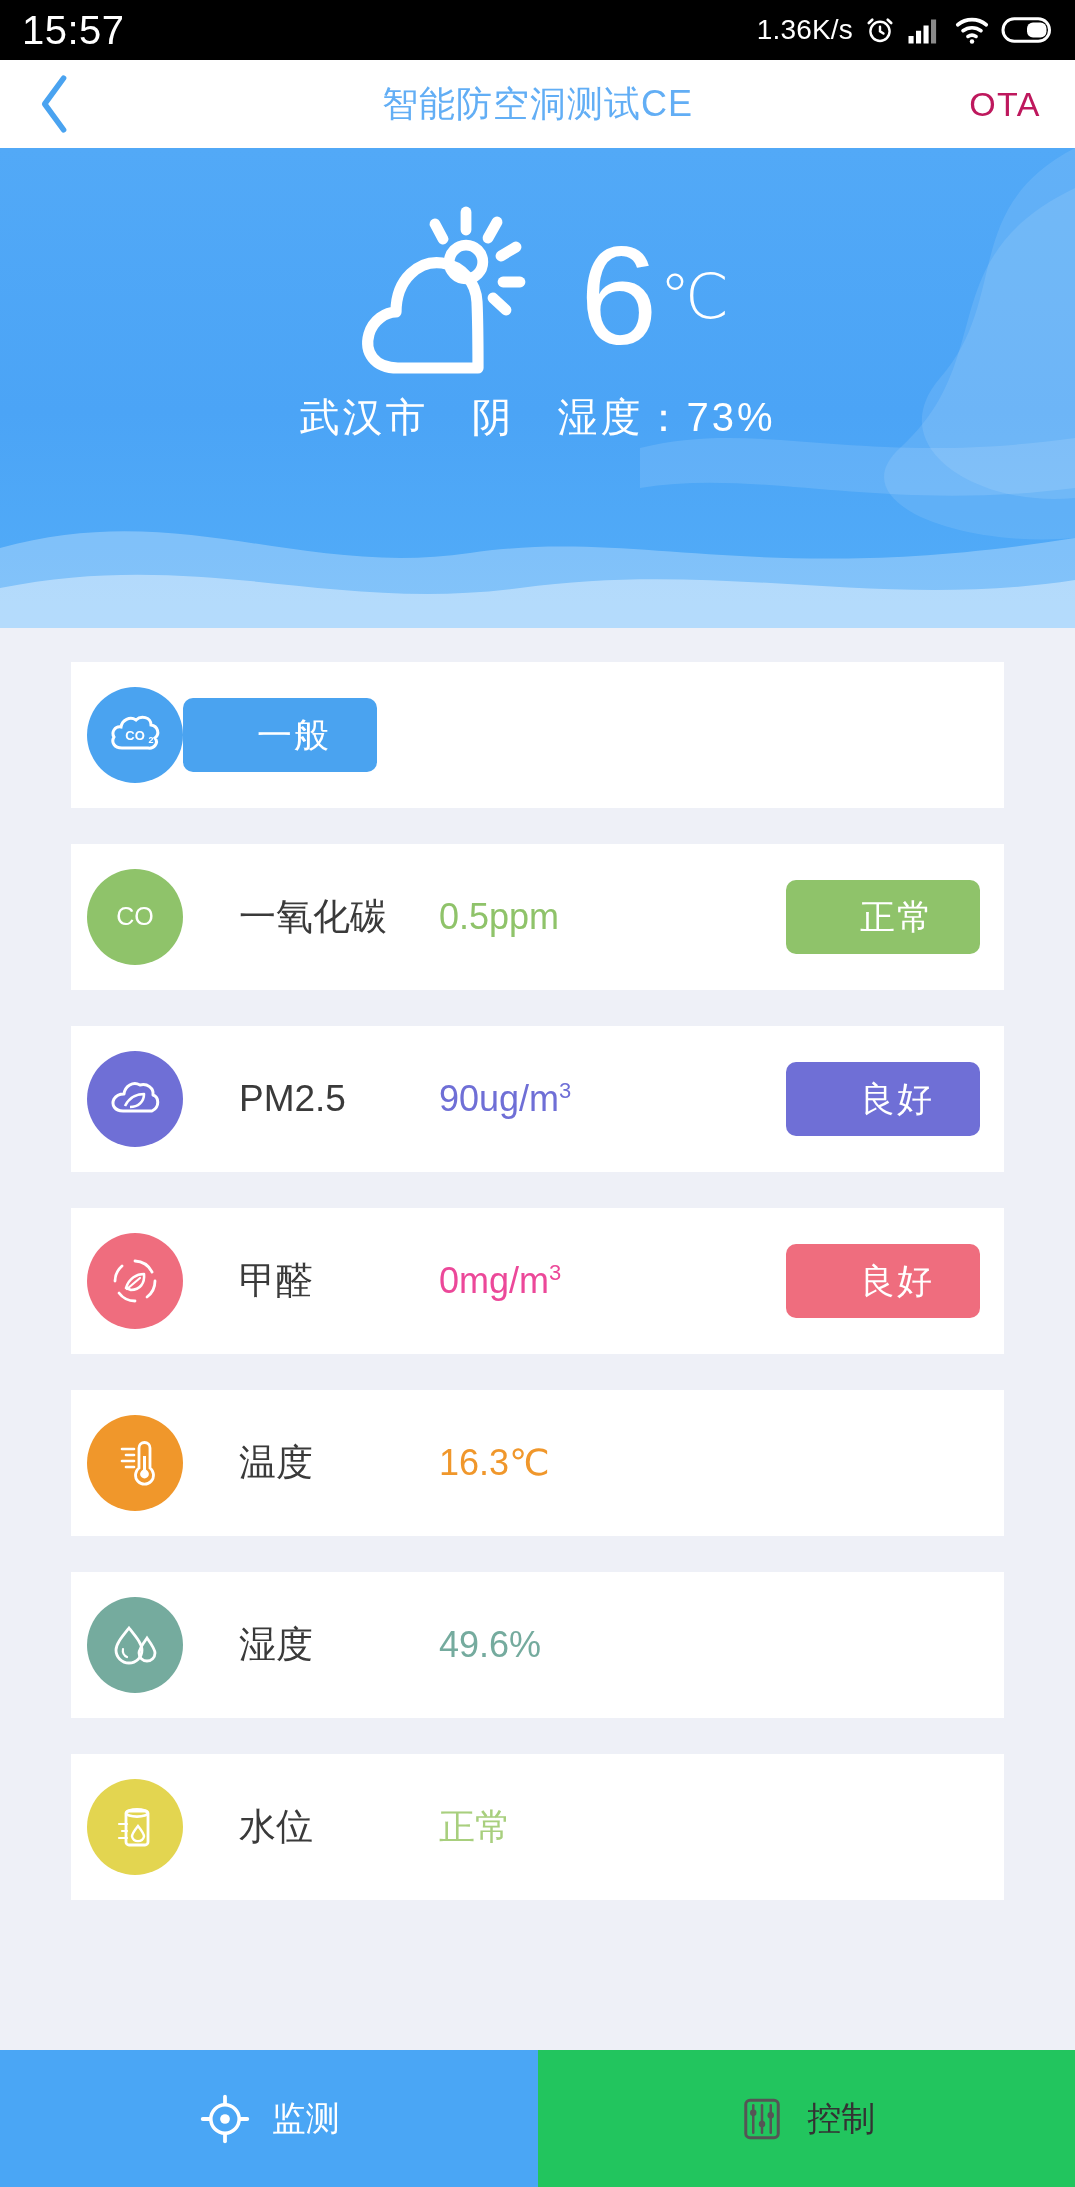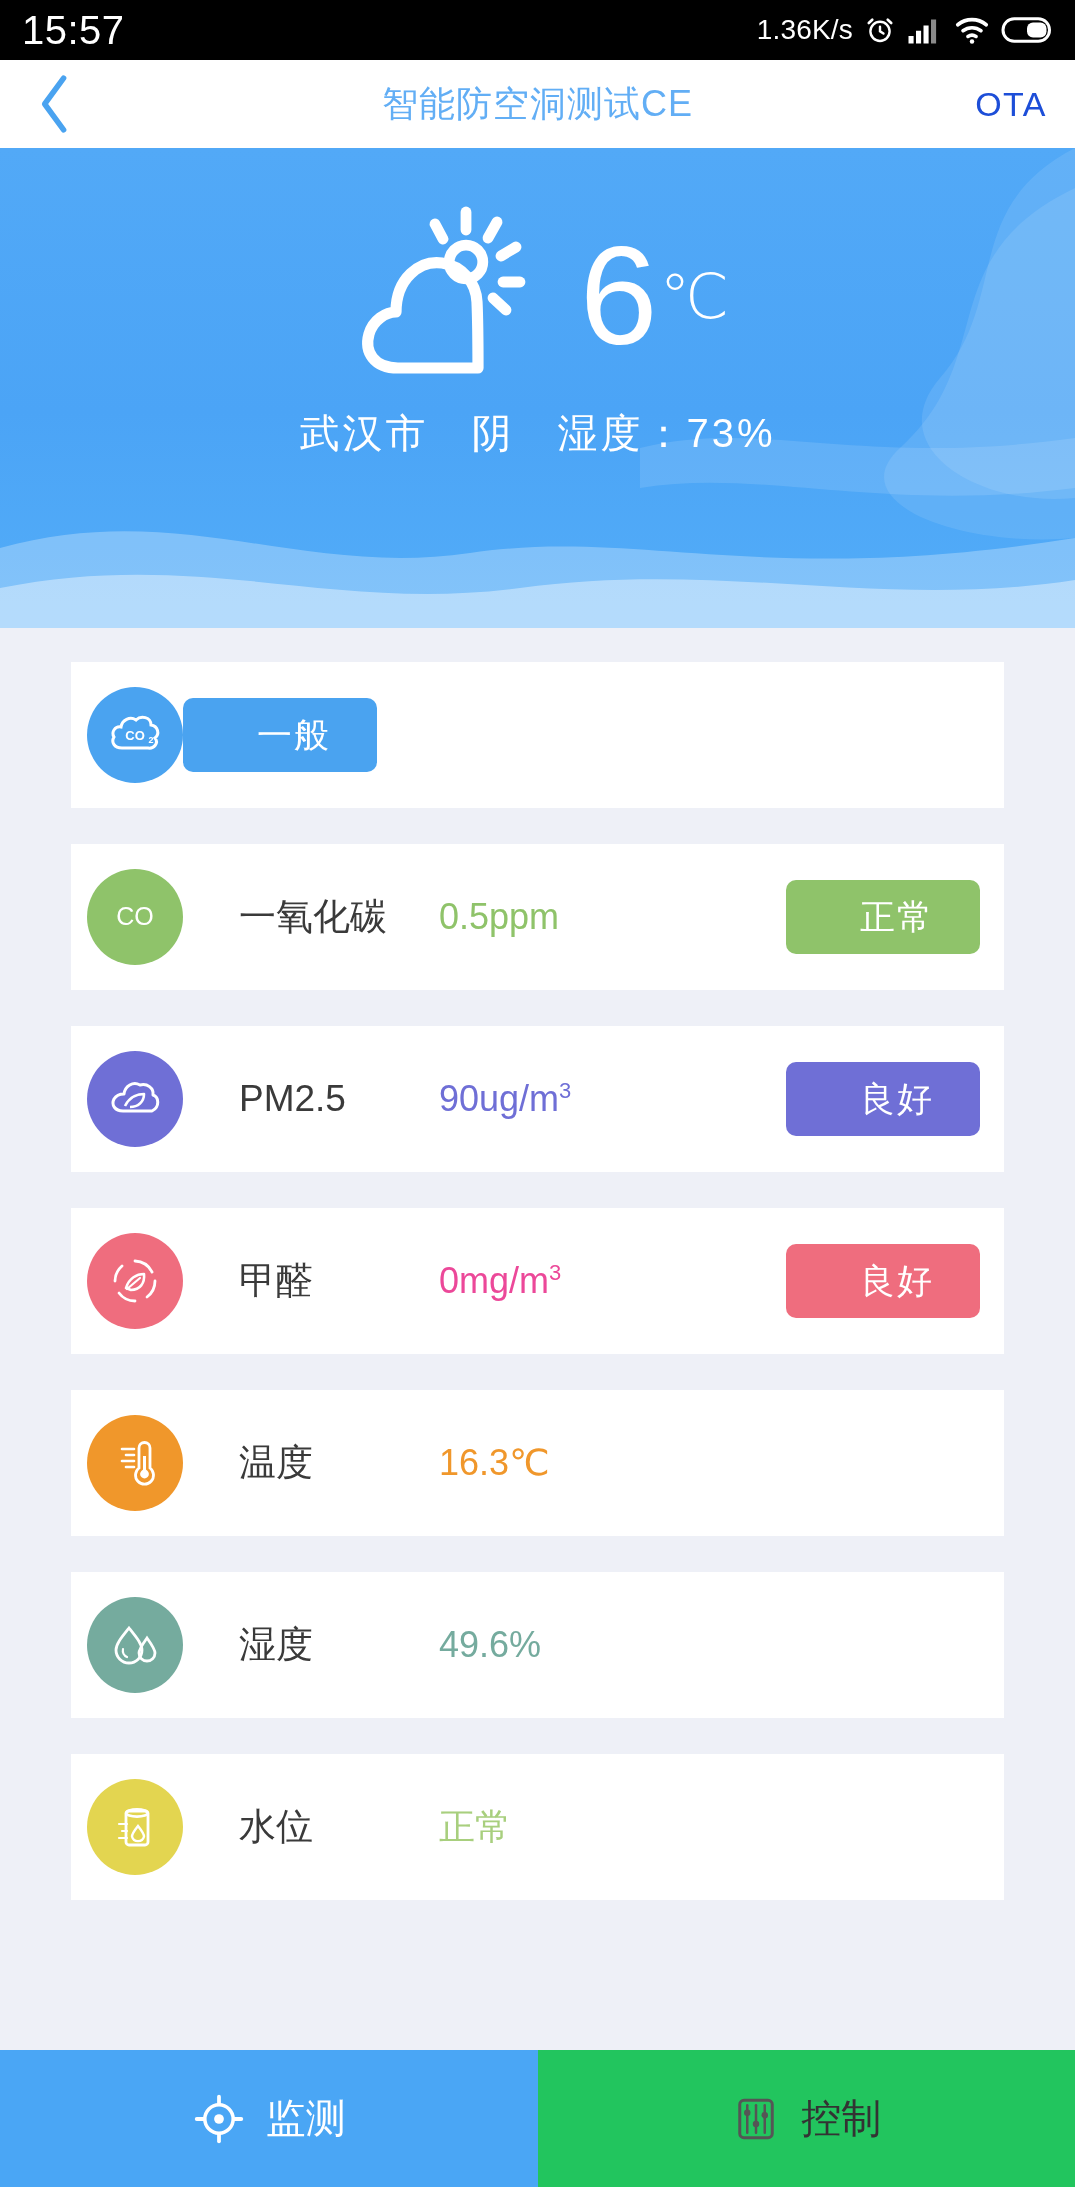--- a/index.html
+++ b/index.html
@@ -28,41 +28,41 @@
     flex:0 0 88px;height:88px;background:#ffffff;
     display:flex;align-items:center;position:relative;
     box-shadow:0 1px 0 rgba(0,0,0,.04);
   }
   .nav-back{width:110px;display:flex;align-items:center;justify-content:center;cursor:pointer;}
   .nav-title{
     position:absolute;left:0;right:0;text-align:center;
     color:#62aef5;font-size:36px;letter-spacing:1px;pointer-events:none;
   }
   .nav-ota{
-    position:absolute;right:28px;color:#1d4ed8;font-size:34px;
+    position:absolute;right:34px;color:#be185d;font-size:34px;
     letter-spacing:1.5px;cursor:pointer;
   }
 
   
   .weather{
     flex:0 0 480px;height:480px;position:relative;overflow:hidden;
     background:linear-gradient(180deg,#52a9f7 0%,#4ba4f6 55%,#53adf8 100%);
   }
   .weather svg.waves{position:absolute;left:0;top:0;width:100%;height:100%;}
   .w-main{
     position:absolute;left:0;right:0;top:48px;
     display:flex;align-items:center;justify-content:center;gap:24px;
   }
   .w-temp{
     color:#fff;font-size:140px;font-weight:300;line-height:1;
     display:flex;align-items:flex-start;
   }
   .w-temp .unit{font-size:62px;margin-top:40px;margin-left:2px;font-weight:300;}
   .w-sub{
-    position:absolute;left:0;right:0;top:258px;text-align:center;
+    position:absolute;left:0;right:0;top:242px;text-align:center;
     color:#fff;font-size:40px;letter-spacing:3px;font-weight:300;
   }
 
   
   .list{flex:1 1 auto;background:#eef0f7;padding-top:34px;box-sizing:border-box;}
   .card{
     width:933px;margin:0 auto 36px auto;background:#fff;height:146px;
     display:flex;align-items:center;box-sizing:border-box;padding:0 24px 0 16px;
   }
   .c-icon{
@@ -79,21 +79,21 @@
     display:flex;align-items:center;justify-content:center;flex:0 0 auto;
     letter-spacing:2px;
     padding-left:28px;
   }
   .badge.hidden{visibility:hidden;}
 
   
   .tabbar{flex:0 0 137px;height:137px;display:flex;}
   .tab{
     flex:1 1 50%;display:flex;align-items:center;justify-content:center;gap:20px;
-    font-size:40px;cursor:pointer;
+    font-size:34px;cursor:pointer;
   }
   .tab.active{background:#4aa6f5;color:#fff;}
   .tab.inactive{background:#22c55e;color:#333;}
 </style>
 </head>
 <body>
 
 <div class="phone">
 
   <div class="statusbar">

